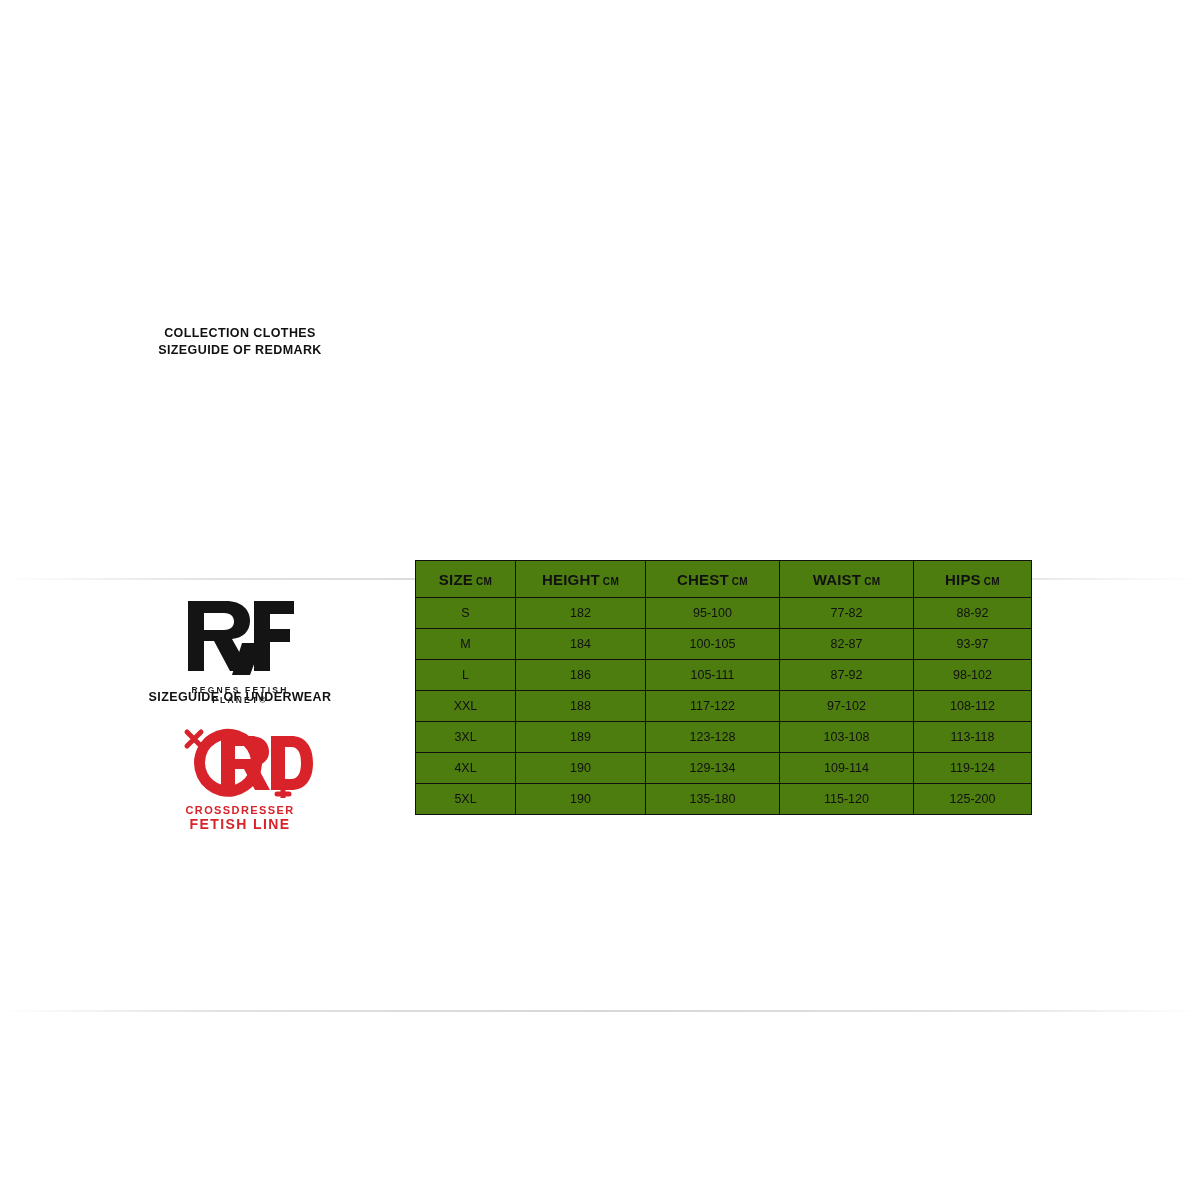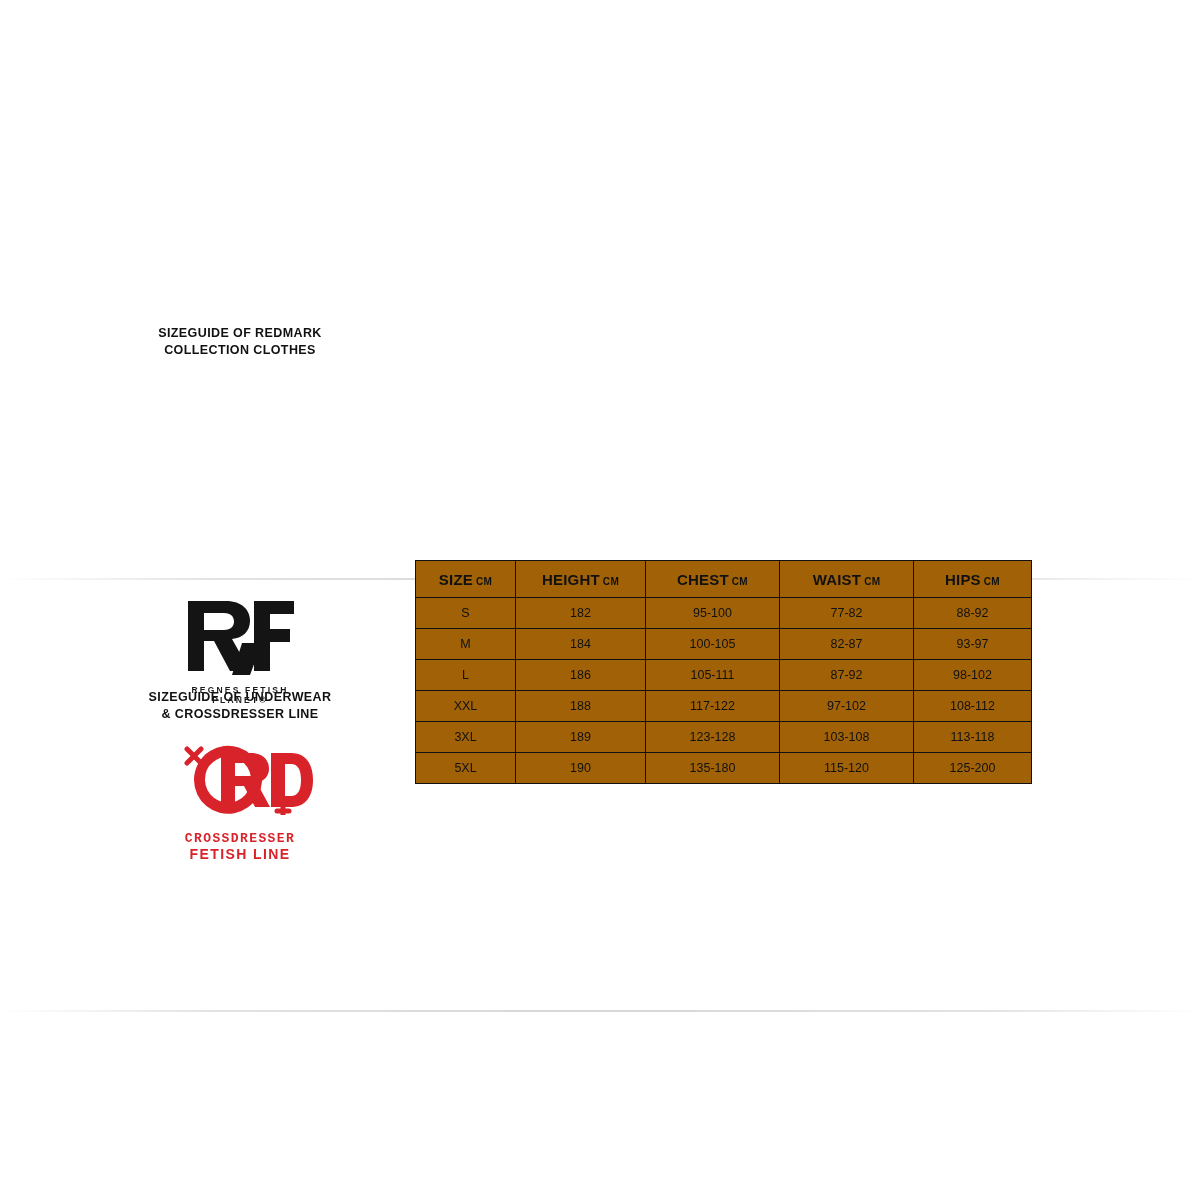--- a/index.html
+++ b/index.html
@@ -84,40 +84,39 @@
   }
 
   
   .crd-logo {
     position: relative;
     width: 150px;
     height: 86px;
     margin: 0 auto;
   }
   .crd-word {
-    font-size: 13px;
+    font-size: 11px;
     font-weight: bold;
     color: #d8232a;
     letter-spacing: 1.4px;
-    margin-top: 12px;
-    font-family: Liberation Mono, monospace;
+    margin-top: 2px;
   }
   .crd-sub {
     font-size: 14px;
     font-weight: bold;
     color: #d8232a;
     letter-spacing: 1.4px;
     margin-top: 0px;
   }
 
   
   table.size-table {
     border-collapse: collapse;
     position: absolute;
-    background: #a16207;
+    background: #4d7c0f;
   }
   table.size-table th,
   table.size-table td {
     border: 1px solid #111111;
     text-align: center;
     font-size: 12.5px;
     color: #111;
     height: 30px;
     padding: 0 4px;
     font-weight: normal;
@@ -158,22 +157,22 @@
 
 <div class="page">
 
   <div class="sep" id="sep-1"></div>
   <div class="sep" id="sep-2"></div>
 
   <div class="section" id="section-redmark">
 
     <div class="brand-col" style="top:45px;">
       <div class="brand-caption">
+        <div>COLLECTION CLOTHES</div>
         <div>SIZEGUIDE OF REDMARK</div>
-        <div>COLLECTION CLOTHES</div>
       </div>
     </div>
 
     <table class="size-table" id="table-redmark">
       <colgroup>
         <col class="c-size">
           <col class="c-height">
           <col class="c-chest">
           <col class="c-waist">
           <col class="c-hips">
@@ -217,20 +216,27 @@
           <td>108-112</td>
         </tr>
         <tr>
           <td>3XL</td>
           <td>189</td>
           <td>123-128</td>
           <td>103-108</td>
           <td>113-118</td>
         </tr>
         <tr>
+          <td>4XL</td>
+          <td>190</td>
+          <td>129-134</td>
+          <td>109-114</td>
+          <td>119-124</td>
+        </tr>
+        <tr>
           <td>5XL</td>
           <td>190</td>
           <td>135-180</td>
           <td>115-120</td>
           <td>125-200</td>
         </tr>
       </tbody>
     </table>
   </div>
 
@@ -240,21 +246,20 @@
       <div class="rfp-logo">
         <svg width="120" height="78" viewBox="0 0 120 78" xmlns="http://www.w3.org/2000/svg">
           <path d="M8 4 L46 4 C62 4 70 13 70 24 C70 34 63 41 52 42 L70 74 L50 74 L34 44 L24 44 L24 74 L8 74 Z M24 16 L24 33 L44 33 C51 33 54 29 54 24.5 C54 20 51 16 44 16 Z" fill="#141414"></path>
           <path d="M74 4 L114 4 L114 17 L90 17 L90 32 L110 32 L110 45 L90 45 L90 74 L74 74 Z" fill="#141414"></path>
           <path d="M62 46 L82 46 L70 78 L52 78 Z" fill="#141414"></path>
         </svg>
         <div class="rfp-word">REGNES FETISH PLANET®</div>
       </div>
       <div class="brand-caption">
         <div>SIZEGUIDE OF UNDERWEAR</div>
-        <div>&amp; CROSSDRESSER LINE</div>
       </div>
 
       <div class="crd-logo" style="margin-top:22px;">
         <svg width="150" height="70" viewBox="0 0 150 70" xmlns="http://www.w3.org/2000/svg">
 
           <path d="M40 35 a23 23 0 1 0 11 -20 l-6 -9 a34 34 0 1 1 -16 29 a34 34 0 0 1 16 -29 l6 9 a23 23 0 0 0 -11 20 Z" fill="#d8232a"></path>
 
           <path d="M56 8 L86 8 C98 8 104 15 104 24 C104 31 99 36 92 38 L105 62 L90 62 L79 41 L70 41 L70 62 L56 62 Z M70 18 L70 31 L85 31 C90 31 92 28 92 24.5 C92 21 90 18 85 18 Z" fill="#d8232a"></path>
 
           <path d="M106 8 L126 8 C140 8 148 18 148 35 C148 52 140 62 126 62 L106 62 Z M120 19 L120 51 L126 51 C133 51 136 45 136 35 C136 25 133 19 126 19 Z" fill="#d8232a"></path>

